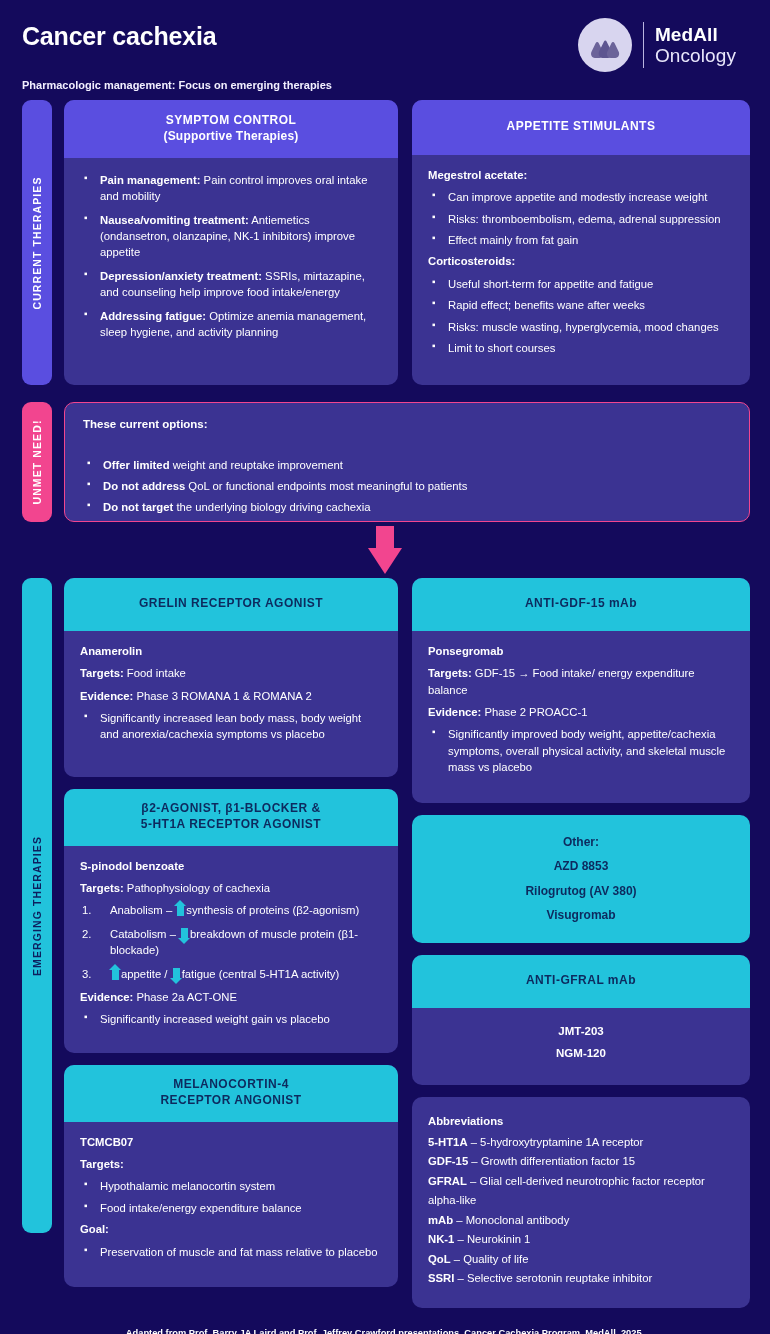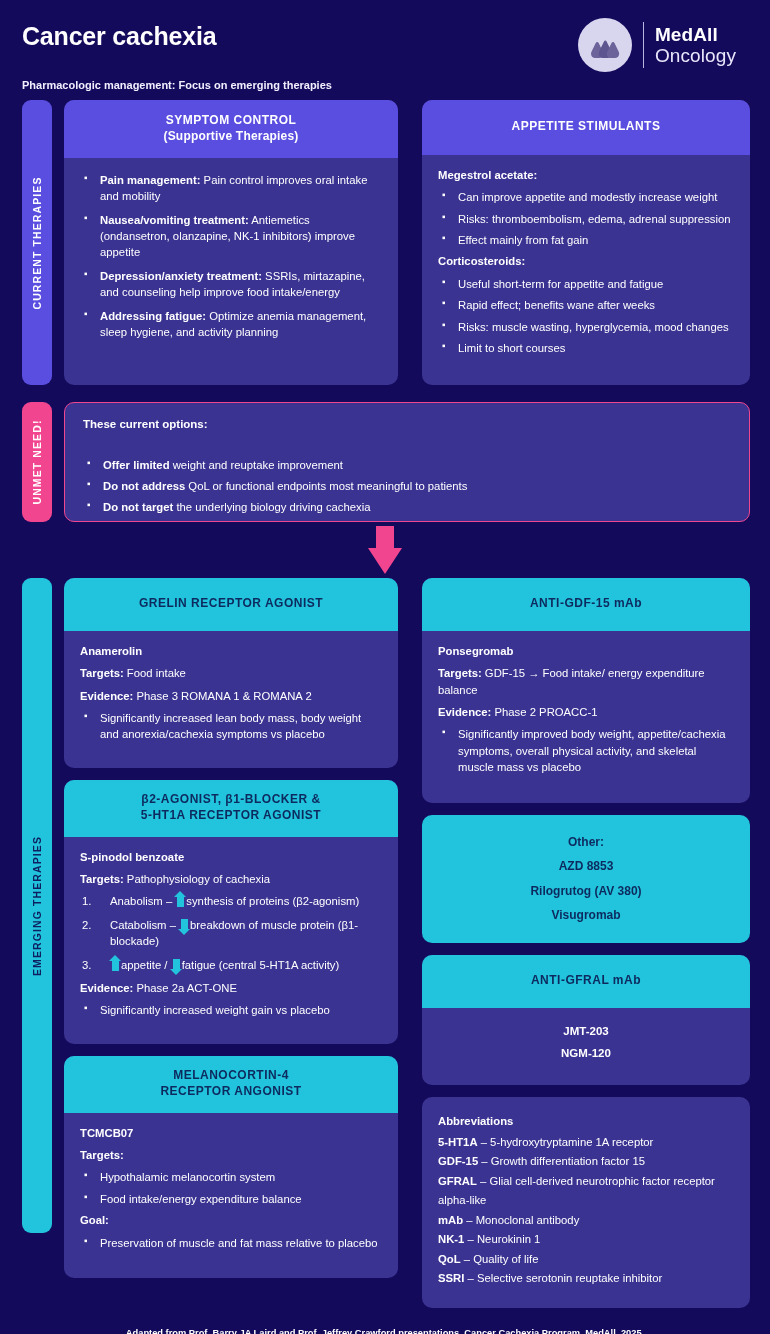--- a/index.html
+++ b/index.html
@@ -35,21 +35,21 @@
     white-space:nowrap; font-size:10.5px; font-weight:bold;
     letter-spacing:1.1px;
   }
   .rail-current { background:#5a4ee0; }
   .rail-current .rail-label { color:#ffffff; }
   .rail-unmet { background:#f2458f; }
   .rail-unmet .rail-label { color:#ffffff; }
   .rail-emerging { background:#22c3dc; }
   .rail-emerging .rail-label { color:#0d1f5e; }
 
-  .cols { flex:1; display:flex; gap:24px; }
+  .cols { flex:1; display:flex; gap:14px; }
   .col { display:flex; flex-direction:column; gap:12px; }
   .col-left { width:334px; flex:0 0 334px; }
   .col-right { flex:1; }
 
   
   .card { border-radius:10px; overflow:hidden; background:#3b3392; }
   .card-head { padding:13px 14px; text-align:center; line-height:1.33; }
   .card-head.purple { background:#5a4ee0; color:#ffffff; font-size:12px; font-weight:bold; letter-spacing:0.5px; }
   .card-head.purple .sub { font-weight:bold; letter-spacing:0.2px; }
   .card-head.cyan { background:#22c3dc; color:#0d2a5e; font-size:12px; font-weight:bold; letter-spacing:0.5px; }
@@ -196,21 +196,21 @@
       <span class="rail-label">EMERGING THERAPIES</span>
     </div>
     <div class="cols">
 
       <div class="col col-left">
 
         <div class="card">
           <div class="card-head cyan" style="padding:18px 14px 19px 14px">
             <div>GRELIN RECEPTOR AGONIST</div>
           </div>
-          <div class="card-body" style="padding-bottom:20px">
+          <div class="card-body" style="padding-bottom:29px">
             <div class="line b">Anamerolin</div>
             <div class="line"><b class="lbl">Targets:</b><span> Food intake</span></div>
             <div class="line"><b class="lbl">Evidence:</b><span> Phase 3 ROMANA 1 &amp; ROMANA 2</span></div>
             <ul class="bul tight">
               <li>Significantly increased lean body mass, body weight and anorexia/cachexia symptoms vs placebo</li>
             </ul>
           </div>
         </div>
 
         <div class="card">

